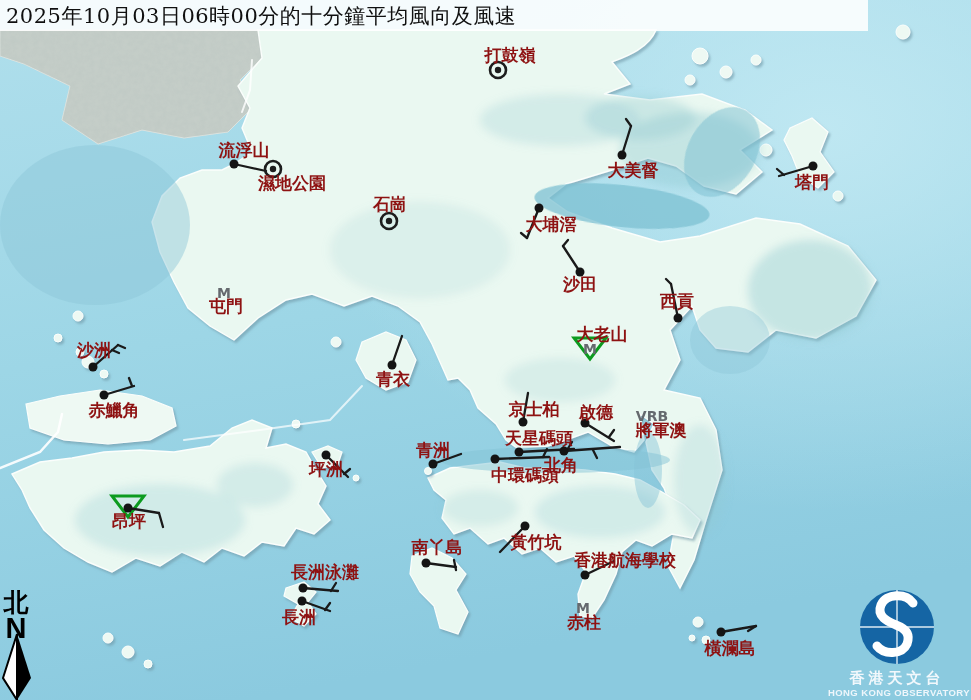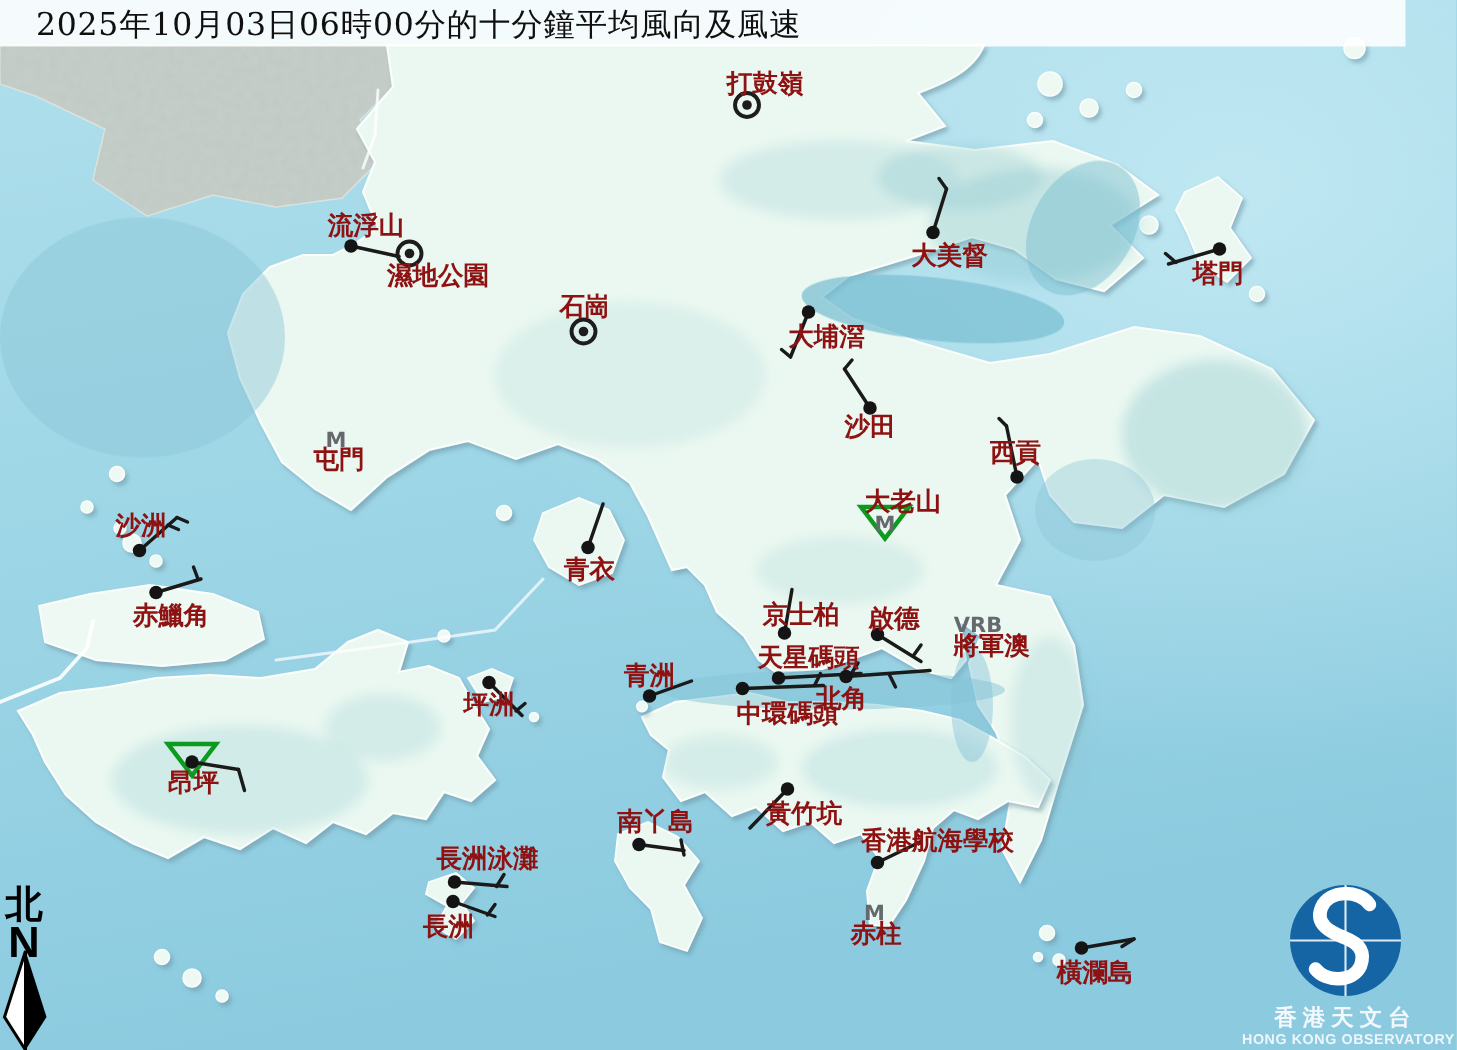--- a/index.html
+++ b/index.html
@@ -1,23 +1,23 @@
 <!DOCTYPE html>
 <html><head>
 <meta charset="utf-8">
 <style>
   html,body{margin:0;padding:0;background:#9fd4e4;}
   #stage{position:relative;width:971px;height:700px;overflow:hidden;
          font-family:"DejaVu Sans","Liberation Sans",sans-serif;}
   #map-svg{position:absolute;left:0;top:0;}
   #title-bar{
-    position:absolute;left:0;top:0;width:937px;height:31px;
+    position:absolute;left:0;top:0;width:868px;height:31px;
     background:rgba(255,255,255,0.87);
     display:flex;align-items:center;
-    box-sizing:border-box;padding-left:24px;
+    box-sizing:border-box;padding-left:6px;
   }
   #title-bar .t{
     font-family:"DejaVu Serif","Liberation Serif",serif;
     font-size:21px;color:#101010;letter-spacing:0.5px;white-space:nowrap;
   }
   .station-label{
     font-family:"DejaVu Serif","Liberation Serif",serif;
     font-size:17px;font-weight:bold;fill:#8e1212;
   }
   .gray-sym{

